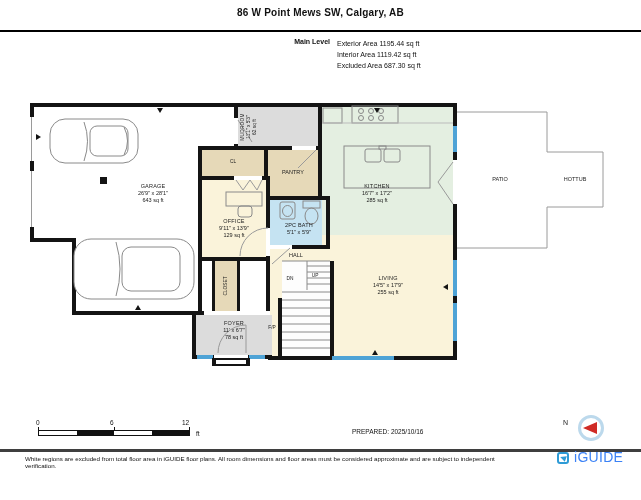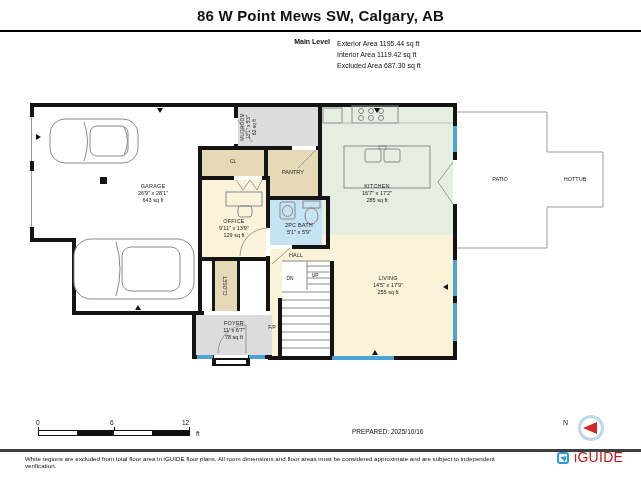--- a/index.html
+++ b/index.html
@@ -1,19 +1,19 @@
 <!DOCTYPE html>
 <html><head>
 <meta charset="utf-8">
 <style>
   html,body{margin:0;padding:0;background:#fff;}
   #shot{position:relative;width:641px;height:500px;background:#fff;font-family:"Liberation Sans",sans-serif;overflow:hidden;}
   .abs{position:absolute;}
   
-  .title{left:0;top:7px;width:641px;text-align:center;font-size:15px;font-weight:bold;color:#111;letter-spacing:.2px;}
+  .title{left:0;top:7px;width:641px;text-align:center;font-size:10px;font-weight:bold;color:#111;letter-spacing:.2px;}
   .rule{left:0;top:30px;width:641px;height:2px;background:#000;}
   .lvl{left:240px;top:38px;width:90px;text-align:right;font-size:7px;font-weight:bold;color:#111;}
   .areas{left:337px;top:38px;font-size:7px;color:#111;line-height:11px;}
   
   .rl{position:absolute;text-align:center;color:#1c1c1c;line-height:1.3;font-size:5.5px;transform:translate(-50%,0);}
   .rl .nm{letter-spacing:.2px;}
   .rot{transform:translate(-50%,-50%) rotate(-90deg);white-space:nowrap;}
   .tiny{font-size:4.8px;}
   
   .sb-lab{font-size:6.5px;color:#111;}
@@ -23,21 +23,21 @@
   
   .comp{left:578px;top:415px;width:26px;height:26px;border:3px solid #bcd9ec;border-radius:50%;background:#fff;box-sizing:border-box;}
   .comp-arrow{left:583px;top:422px;width:0;height:0;border-top:6px solid transparent;border-bottom:6px solid transparent;border-right:14px solid #cf2b26;}
   .comp-n{left:563px;top:419px;font-size:7px;color:#222;}
   
   .fbar{left:0;top:449px;width:641px;height:3px;background:#3f3f3f;}
   .disc{left:25px;top:455px;width:500px;font-size:6.2px;color:#111;}
   .prep{left:352px;top:428px;font-size:6.5px;color:#111;}
   .logo-box{left:557px;top:452px;width:12px;height:12px;border:2px solid #2e9bd6;border-radius:3px;box-sizing:border-box;}
   .logo-tri{left:560px;top:455px;width:0;height:0;border-top:3px solid transparent;border-bottom:3px solid transparent;border-right:6px solid #2e9bd6;transform:rotate(20deg);}
-  .logo-txt{left:574px;top:449px;font-size:14px;color:#b91c1c;letter-spacing:.3px;}
+  .logo-txt{left:574px;top:449px;font-size:14px;color:#3b82f6;letter-spacing:.3px;}
 </style>
 </head>
 <body>
 
 <div id="shot">
 
   <div class="abs title">86 W Point Mews SW, Calgary, AB</div>
   <div class="abs rule"></div>
   <div class="abs lvl">Main Level</div>
   <div class="abs areas">

